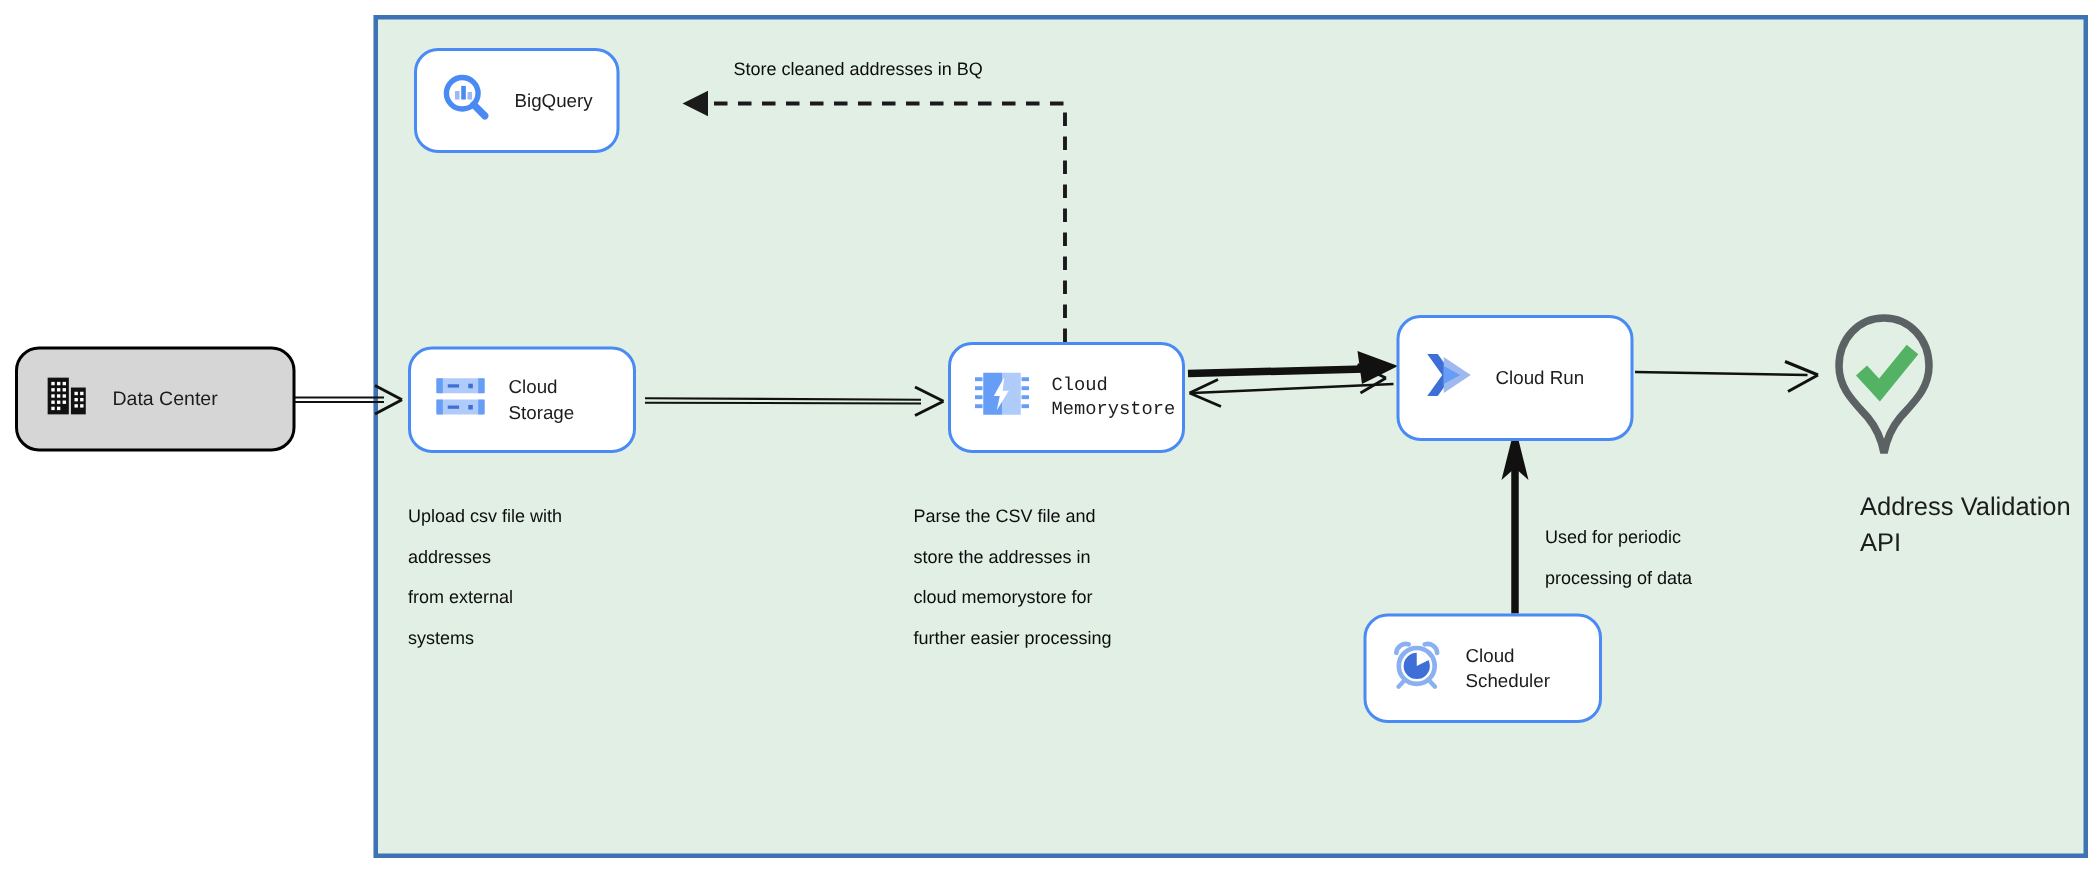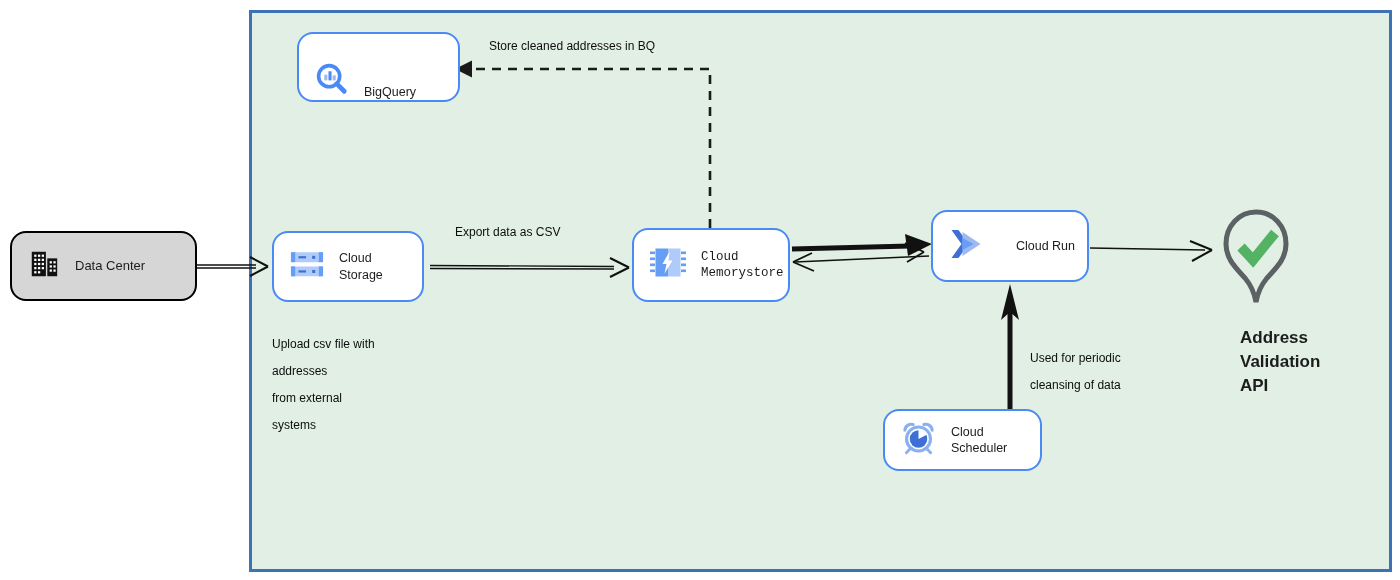--- a/index.html
+++ b/index.html
@@ -91,21 +91,21 @@
           <rect x="23" y="16.4" width="2.4" height="2.4"></rect>
             <rect x="27" y="16.4" width="2.4" height="2.4"></rect>
           <rect x="23" y="20.8" width="2.4" height="2.4"></rect>
             <rect x="27" y="20.8" width="2.4" height="2.4"></rect>
         </g>
       </svg>
     </span>
     <span class="lbl" style="font-size:13px">Data Center</span>
   </div>
 
-  <div class="node" style="left:297px;top:32px;width:163px;height:70px;align-items:flex-end;">
+  <div class="node" style="left:276px;top:32px;width:137px;height:70px;">
     <span>
       <svg width="34" height="34" viewBox="0 0 30 30">
         <circle cx="12.5" cy="12.5" r="9.3" fill="#fff" stroke="#4a8af4" stroke-width="3.2"></circle>
         <rect x="8.2" y="11.2" width="2.7" height="5" fill="#9db9f0"></rect>
         <rect x="11.9" y="8.2" width="2.7" height="8" fill="#4a8af4"></rect>
         <rect x="15.6" y="11.8" width="2.7" height="4.4" fill="#9db9f0"></rect>
         <path d="M19.3,19.3 L25.8,25.8" stroke="#4a8af4" stroke-width="4.2" stroke-linecap="round"></path>
       </svg>
     </span>
     <span class="lbl">BigQuery</span>
@@ -144,32 +144,32 @@
         </g>
         <rect x="5.5" y="1" width="12.5" height="28" fill="#669df6"></rect>
         <rect x="18" y="1" width="12.5" height="28" fill="#aecbfa"></rect>
         <polygon points="19.5,4 12.5,16.5 16.5,16.5 14.5,26 22.5,13 18.5,13" fill="#fff"></polygon>
       </svg>
     </span>
     <span class="lbl">Cloud
 Memorystore</span>
   </div>
 
-  <div class="node" style="left:931px;top:210px;width:158px;height:72px;justify-content:space-between;">
+  <div class="node" style="left:931px;top:210px;width:158px;height:84px;">
     <span>
       <svg width="33" height="30" viewBox="0 0 32 30">
         <polygon points="2,1 9,1 19,15 9,29 2,29 12,15" fill="#3e6fd6"></polygon>
         <polygon points="13,3 31,15 13,27" fill="#9db9f0"></polygon>
         <polygon points="13,9 24,15 13,21" fill="#669df6"></polygon>
       </svg>
     </span>
     <span class="lbl">Cloud Run</span>
   </div>
 
-  <div class="node" style="left:883px;top:409px;width:159px;height:62px;">
+  <div class="node" style="left:909px;top:409px;width:159px;height:73px;">
     <span>
       <svg width="35" height="34" viewBox="0 0 36 34">
         <path d="M4,9 A6.5 6.5 0 0 1 12.5,3.2" stroke="#8ab0f2" stroke-width="3.2" fill="none" stroke-linecap="round"></path>
         <path d="M23.5,3.2 A6.5 6.5 0 0 1 32,9" stroke="#8ab0f2" stroke-width="3.2" fill="none" stroke-linecap="round"></path>
         <path d="M9,28.5 L5.5,32.2" stroke="#8ab0f2" stroke-width="3" stroke-linecap="round"></path>
         <path d="M27,28.5 L30.5,32.2" stroke="#8ab0f2" stroke-width="3" stroke-linecap="round"></path>
         <circle cx="18" cy="18" r="12.3" fill="#fff" stroke="#8ab0f2" stroke-width="3.2"></circle>
         <circle cx="18" cy="18" r="9" fill="#3e6fd6"></circle>
         <polygon points="18,18 18,7.5 28,13" fill="#fff"></polygon>
       </svg>
@@ -178,25 +178,28 @@
   </div>
 
   <div class="pinwrap" style="left:1218px;top:206px;">
     <span>
       <svg width="76" height="118" viewBox="0 0 76 116">
         <path d="M38,5 C21,5 8,19 8,37 C8,52 18,61 27,71 C32,77 36,84 38,95 C40,84 44,77 49,71 C58,61 68,52 68,37 C68,19 55,5 38,5 Z" fill="none" stroke="#5c6164" stroke-width="5"></path>
         <polyline points="23,40 35,53 57,26" fill="none" stroke="#54b265" stroke-width="10"></polyline>
       </svg>
     </span>
   </div>
-  <div class="pinlbl" style="left:1240px;top:326px;width:150px;font-weight:bold;">Address Validation
+  <div class="pinlbl" style="left:1240px;top:326px;width:150px;">Address Validation
 API</div>
 
   <div class="ann" style="left:489px;top:33px;">Store cleaned addresses in BQ</div>
-  <div class="ann" style="left:455px;top:219px;">Export data as CSV</div>
   <div class="ann" style="left:272px;top:331px;">Upload csv file with
 addresses
 from external
 systems</div>
+  <div class="ann" style="left:609px;top:331px;">Parse the CSV file and
+store the addresses in
+cloud  memorystore for
+further easier processing</div>
   <div class="ann" style="left:1030px;top:345px;">Used for periodic
-cleansing of data</div>
+processing of data</div>
 
 </div>
 
 </body></html>

